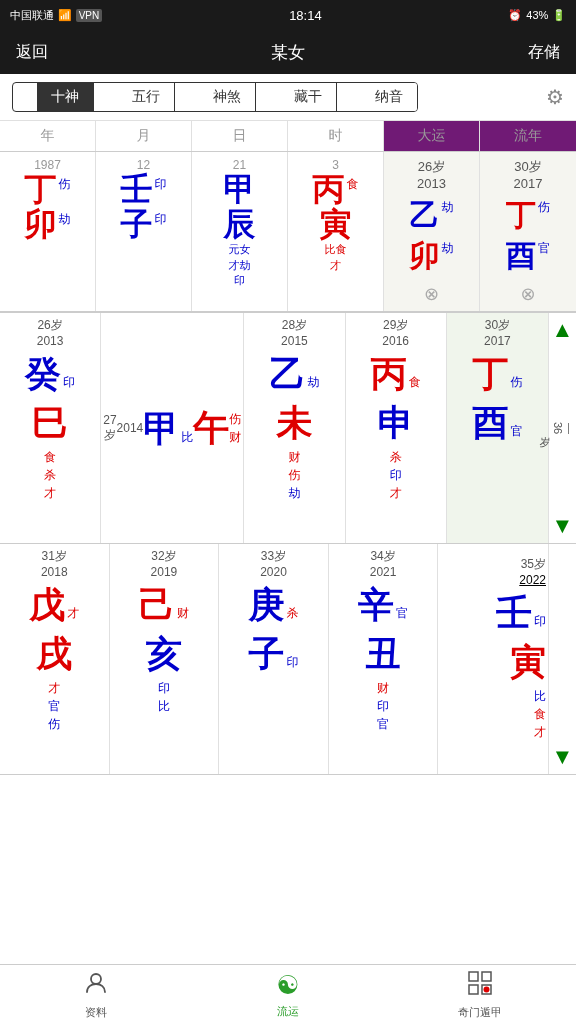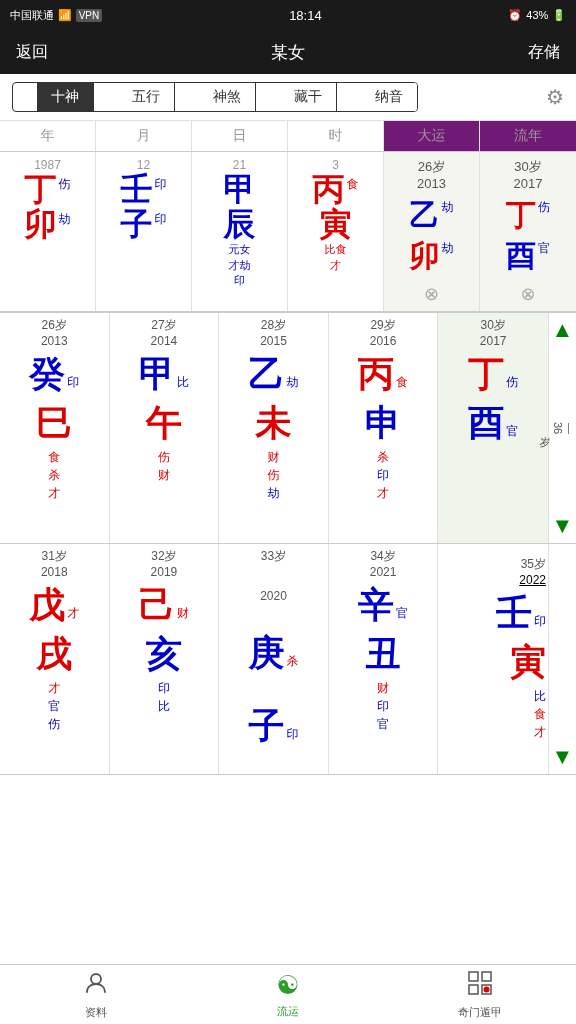--- a/index.html
+++ b/index.html
@@ -278,21 +278,21 @@
         <div style="display:flex;align-items:baseline;gap:2px;margin-top:2px;">
           <span style="font-size:36px;font-weight:bold;color:#00c;">癸</span>
           <span style="font-size:12px;color:#00c;">印</span>
         </div>
         <div style="display:flex;align-items:baseline;gap:2px;">
           <span style="font-size:36px;font-weight:bold;color:#d00;">巳</span>
         </div>
         <div style="font-size:12px;color:#d00;text-align:center;line-height:1.5;">食<br>杀<br>才</div>
       </div>
 
-      <div style="display:flex;flex-direction:column;align-items:center;padding:4px 2px;border-right:1px solid #e0e0e0;">
+      <div style="display:flex;flex-direction:row;align-items:center;padding:4px 2px;border-right:1px solid #e0e0e0;">
         <div style="font-size:12px;color:#555;text-align:center;">27岁</div>
         <div style="font-size:12px;color:#555;text-align:center;">2014</div>
         <div style="display:flex;align-items:baseline;gap:2px;margin-top:2px;">
           <span style="font-size:36px;font-weight:bold;color:#00c;">甲</span>
           <span style="font-size:12px;color:#00c;">比</span>
         </div>
         <div style="display:flex;align-items:baseline;gap:2px;">
           <span style="font-size:36px;font-weight:bold;color:#d00;">午</span>
         </div>
         <div style="font-size:12px;color:#d00;text-align:center;line-height:1.5;">伤<br>财</div>
@@ -375,21 +375,21 @@
           <span style="font-size:12px;color:#d00;">财</span>
         </div>
         <div style="display:flex;align-items:baseline;gap:2px;">
           <span style="font-size:36px;font-weight:bold;color:#00c;">亥</span>
         </div>
         <div style="font-size:12px;text-align:center;line-height:1.5;">
           <span style="color:#00c;">印</span><br><span style="color:#00c;">比</span>
         </div>
       </div>
 
-      <div style="display:flex;flex-direction:column;align-items:center;padding:4px 2px;border-right:1px solid #e0e0e0;gap:24px;">
+      <div style="display:flex;flex-direction:column;align-items:center;padding:4px 2px;border-right:1px solid #e0e0e0;">
         <div style="font-size:12px;color:#555;text-align:center;">33岁</div>
         <div style="font-size:12px;color:#555;text-align:center;">2020</div>
         <div style="display:flex;align-items:baseline;gap:2px;margin-top:2px;">
           <span style="font-size:36px;font-weight:bold;color:#00c;">庚</span>
           <span style="font-size:12px;color:#d00;">杀</span>
         </div>
         <div style="display:flex;align-items:baseline;gap:2px;">
           <span style="font-size:36px;font-weight:bold;color:#00c;">子</span>
           <span style="font-size:12px;color:#00c;">印</span>
         </div>

